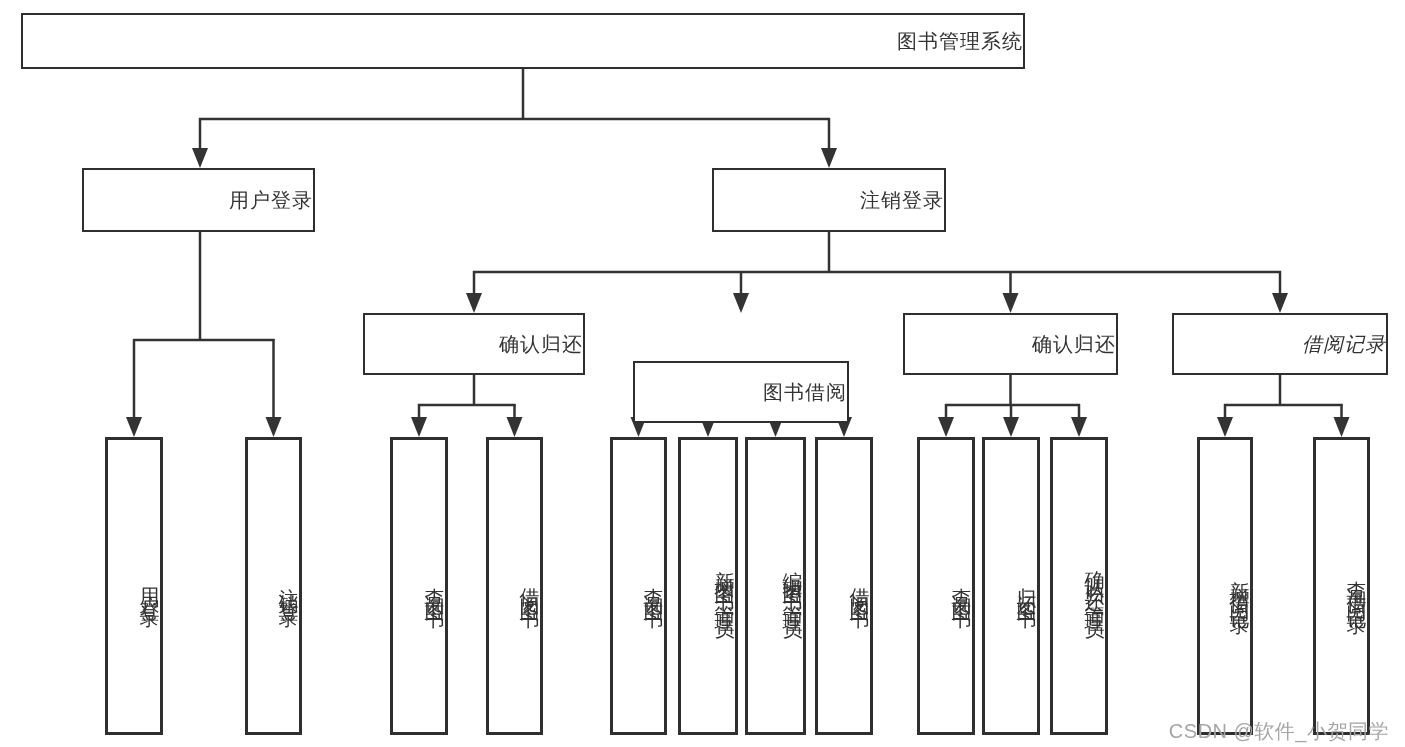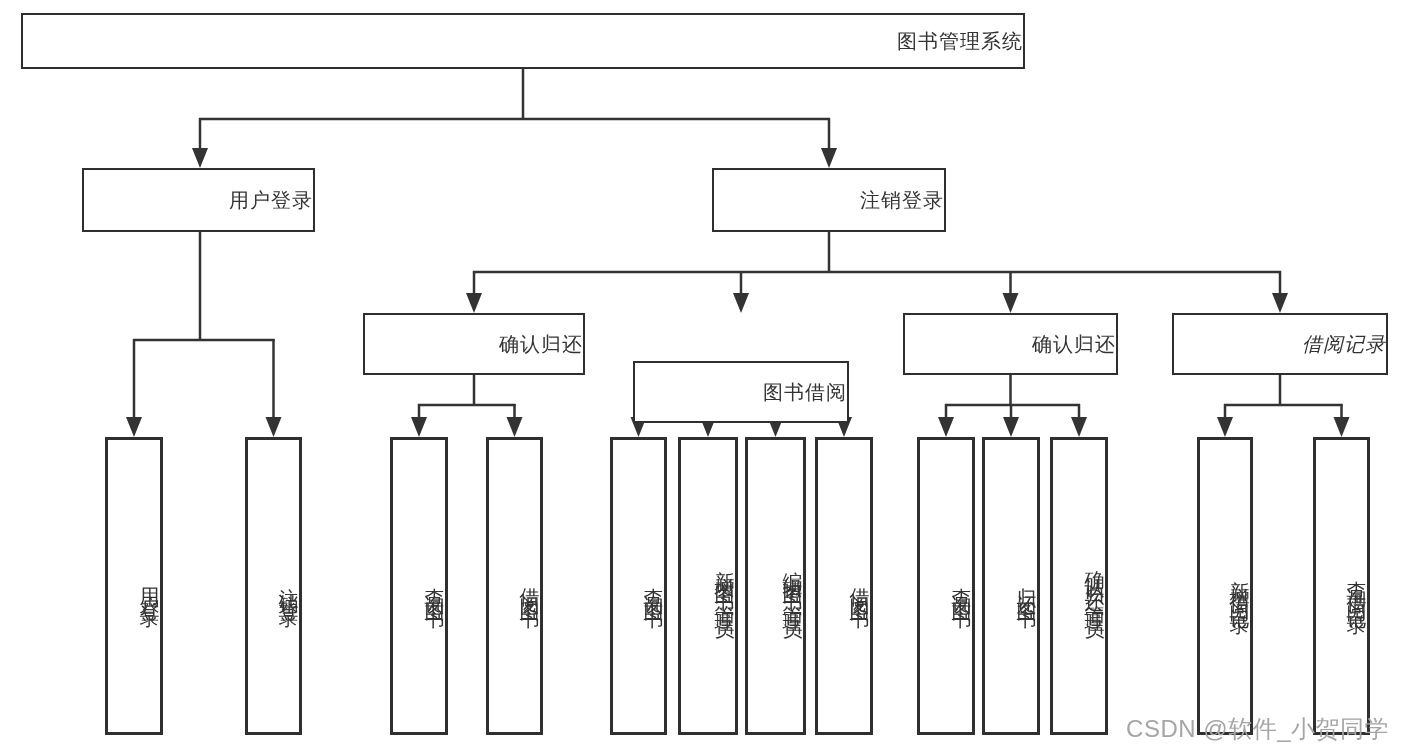--- a/index.html
+++ b/index.html
@@ -51,21 +51,21 @@
   #n-bb4{left:815px;top:437px;width:58px;height:298px;}
   #n-cb1{left:917px;top:437px;width:58px;height:298px;}
   #n-cb2{left:982px;top:437px;width:58px;height:298px;}
   #n-cb3{left:1050px;top:437px;width:58px;height:298px;}
   #n-br1{left:1197px;top:437px;width:56px;height:298px;}
   #n-br2{left:1313px;top:437px;width:57px;height:298px;}
   .watermark{
     position:absolute;
     right:16px;bottom:2px;
     color:#a5a5a5;
-    font-size:24px;
+    font-size:20px;
     letter-spacing:0.5px;
     z-index:3;
   }
   .connectors line{stroke:#333333;stroke-width:2.5;}
   .connectors polygon{fill:#333333;stroke:none;}
 </style>
 </head>
 <body>
 
 <div class="canvas">

